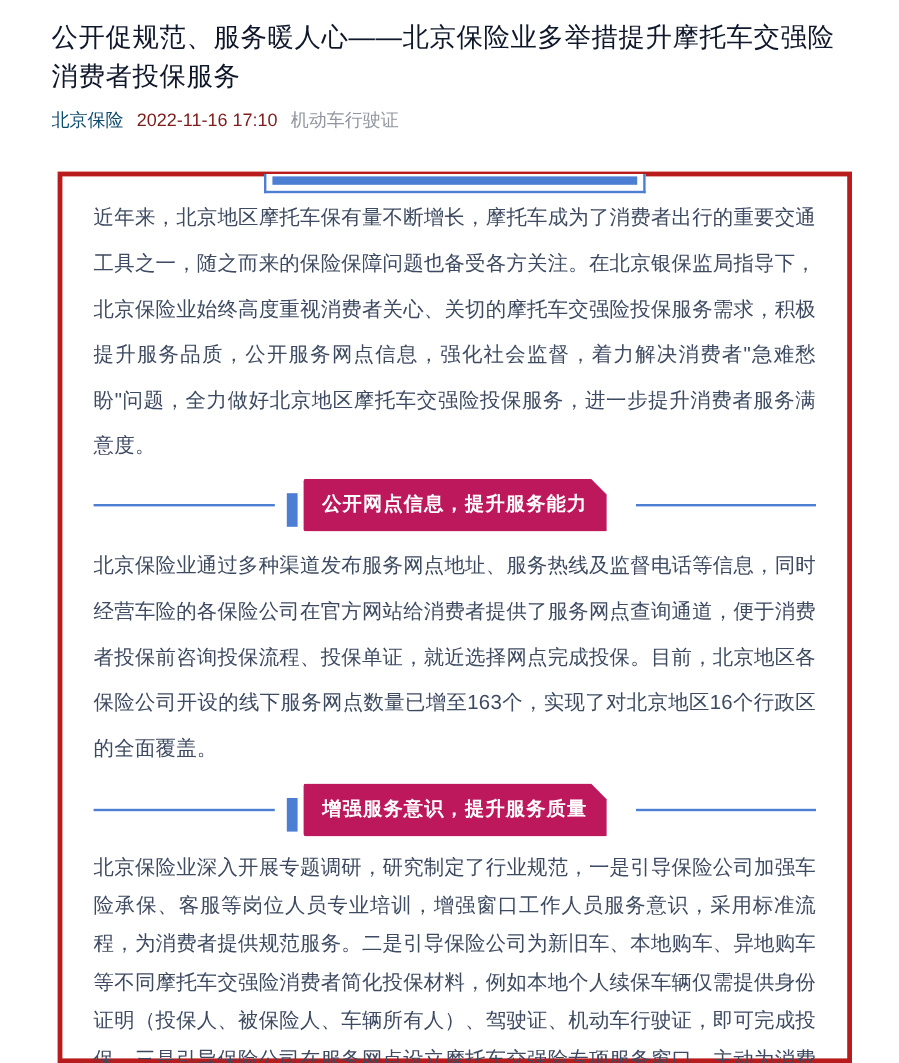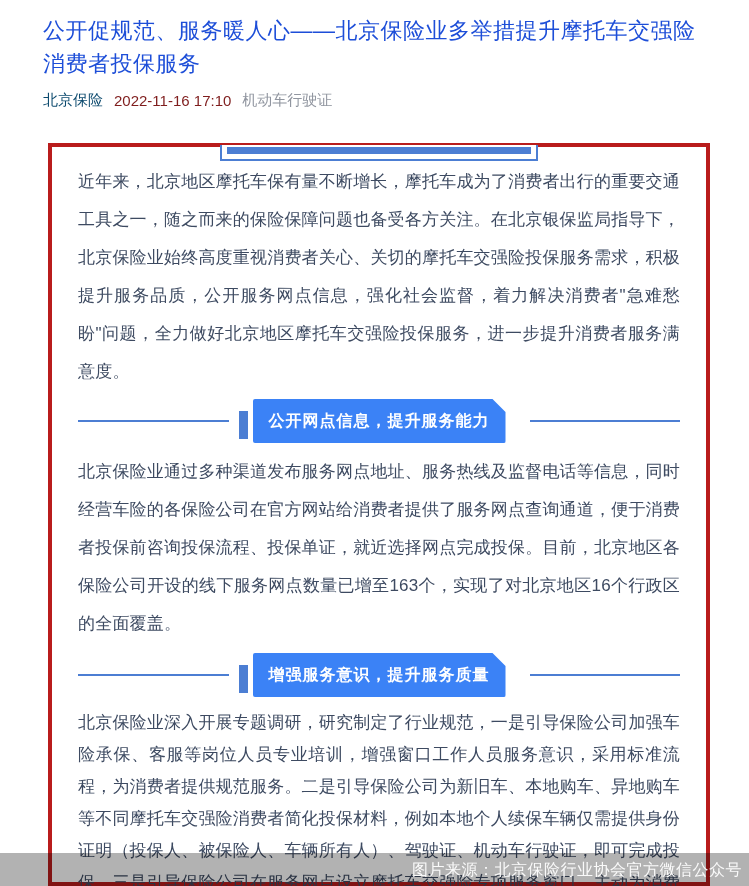--- a/index.html
+++ b/index.html
@@ -13,21 +13,21 @@
   }
   .page { position: relative; width: 749px; height: 886px; background: #fff; }
 
   
   .header { padding: 14px 38px 0 43px; }
   .title {
     margin: 0;
     font-size: 22px;
     line-height: 33px;
     font-weight: 400;
-    color: #1d4ed8;
+    color: #0f172a;
     letter-spacing: 0.5px;
   }
   .byline {
     margin-top: 11px;
     font-size: 15px;
     display: flex;
     align-items: center;
     gap: 11px;
     white-space: nowrap;
   }
@@ -76,21 +76,21 @@
     margin: 0 0 10px 0;
   }
   .rule { flex: 1; height: 2px; background: #4c7ed3; }
   .banner { position: relative; margin: 0 24px; }
   .banner-tab {
     position: absolute;
     left: -14px; top: 12px; bottom: 4px; width: 9px;
     background: #4c7ed3;
   }
   .banner-body {
-    background: #3b82f6;
+    background: #be185d;
     color: #ffffff;
     font-size: 16px;
     font-weight: 700;
     line-height: 18px;
     padding: 13px 16px;
     letter-spacing: 1px;
     border-radius: 2px;
     clip-path: polygon(0 0, calc(100% - 13px) 0, 100% 13px, 100% 100%, 0 100%);
     white-space: nowrap;
   }
@@ -150,15 +150,14 @@
           <div class="banner-body">增强服务意识，提升服务质量</div>
         </div>
         <div class="rule"></div>
       </div>
 
       <p class="para tight">北京保险业深入开展专题调研，研究制定了行业规范，一是引导保险公司加强车险承保、客服等岗位人员专业培训，增强窗口工作人员服务意识，采用标准流程，为消费者提供规范服务。二是引导保险公司为新旧车、本地购车、异地购车等不同摩托车交强险消费者简化投保材料，例如本地个人续保车辆仅需提供身份证明（投保人、被保险人、车辆所有人）、驾驶证、机动车行驶证，即可完成投保。三是引导保险公司在服务网点设立摩托车交强险专项服务窗口，主动为消费者提供业务办理、咨询引导、问题讲解等专业化服务，帮助消费者充分了解交强险的服务与保障。</p>
 
     </div>
   </div>
 
-  <div class="credit-bar">图片来源：北京保险行业协会官方微信公众号</div>
 
 </div>
 
 </body></html>

